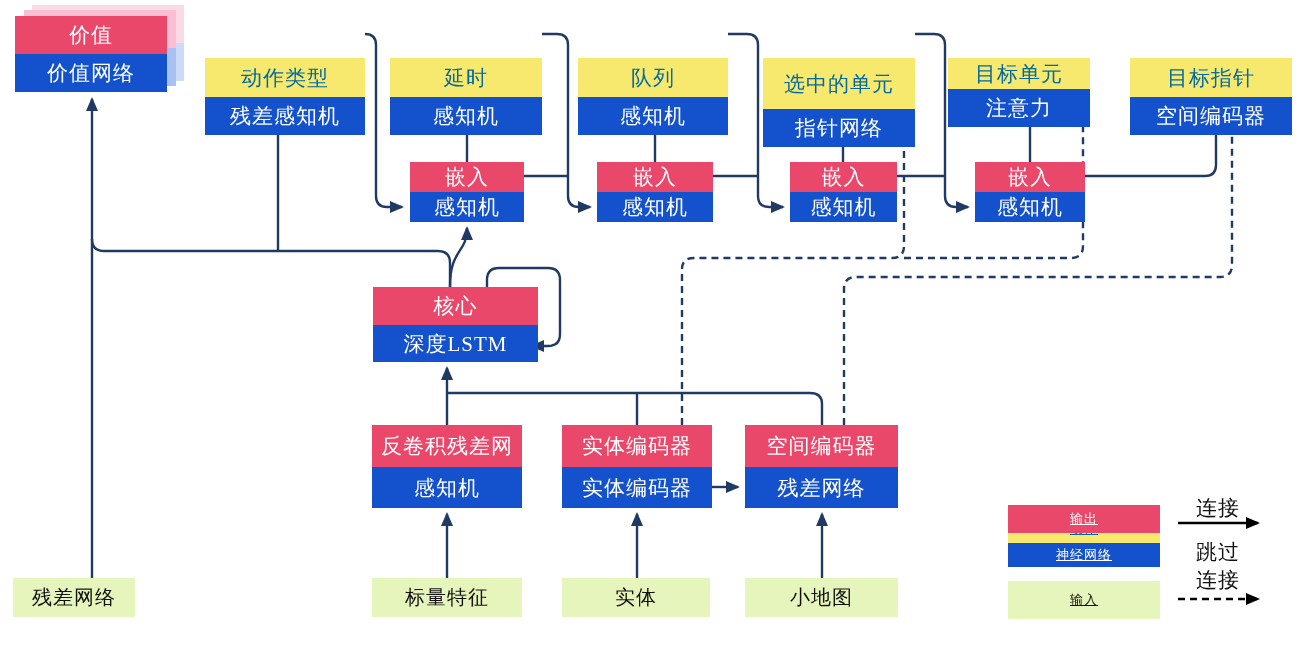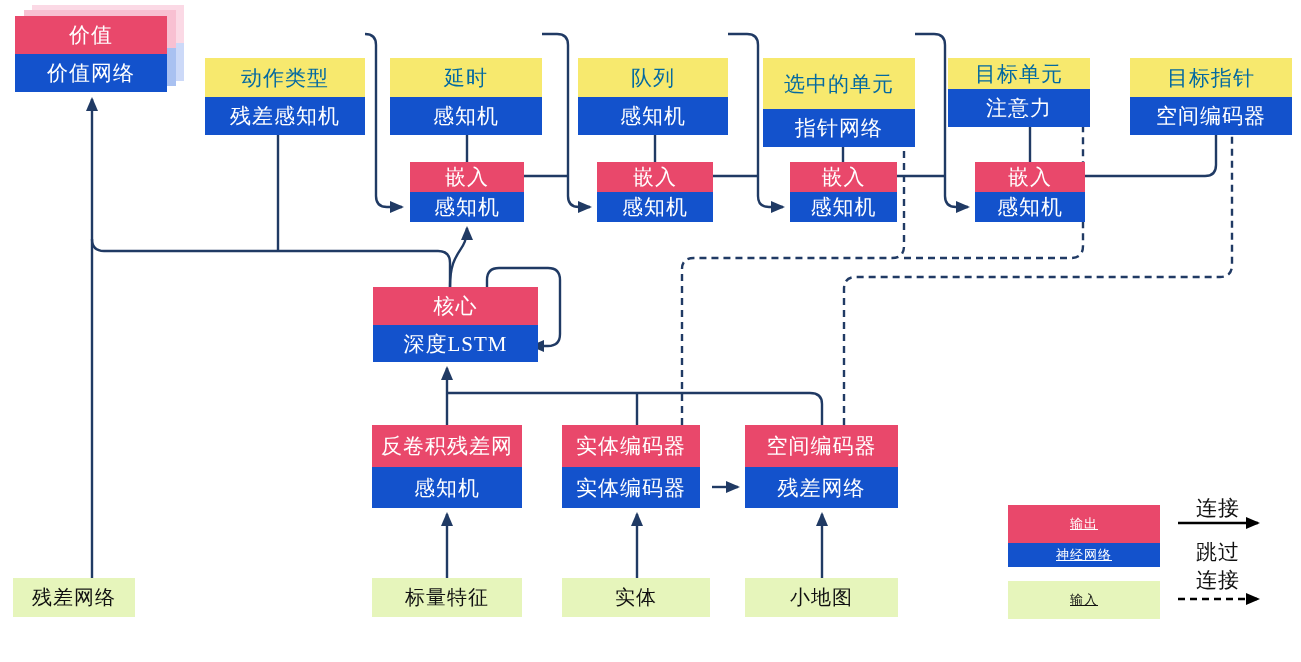--- a/index.html
+++ b/index.html
@@ -130,21 +130,21 @@
 
   <div class="node" style="left:373px;top:287px;width:165px">
     <div class="part red" style="height:38px">核心</div>
     <div class="part blue" style="height:37px">深度LSTM</div>
   </div>
 
   <div class="node" style="left:372px;top:425px;width:150px">
     <div class="part red" style="height:42px">反卷积残差网</div>
     <div class="part blue" style="height:41px">感知机</div>
   </div>
-  <div class="node" style="left:562px;top:425px;width:138px">
+  <div class="node" style="left:562px;top:425px;width:150px">
     <div class="part red" style="height:42px">实体编码器</div>
     <div class="part blue" style="height:41px">实体编码器</div>
   </div>
   <div class="node" style="left:745px;top:425px;width:153px">
     <div class="part red" style="height:42px">空间编码器</div>
     <div class="part blue" style="height:41px">残差网络</div>
   </div>
 
   <div class="node" style="left:13px;top:578px;width:122px">
     <div class="part green" style="height:39px;font-size:20px">残差网络</div>
@@ -153,21 +153,21 @@
     <div class="part green" style="height:39px;font-size:20px">标量特征</div>
   </div>
   <div class="node" style="left:562px;top:578px;width:148px">
     <div class="part green" style="height:39px;font-size:20px">实体</div>
   </div>
   <div class="node" style="left:745px;top:578px;width:153px">
     <div class="part green" style="height:39px;font-size:20px">小地图</div>
   </div>
 
   <div class="legend-chip yellow" style="left:1008px;top:467px;width:152px;height:38px">动作</div>
-  <div class="legend-chip red" style="left:1008px;top:505px;width:152px;height:38px">输出</div>
+  <div class="legend-chip red" style="left:1008px;top:505px;width:152px;height:28px">输出</div>
   <div class="legend-chip blue" style="left:1008px;top:543px;width:152px;height:24px">神经网络</div>
   <div class="legend-chip green" style="left:1008px;top:581px;width:152px;height:38px">输入</div>
 
   <div class="legend-label" style="left:1178px;top:494px;width:80px">连接</div>
   <div class="legend-label" style="left:1178px;top:538px;width:80px">跳过</div>
   <div class="legend-label" style="left:1178px;top:566px;width:80px">连接</div>
 
 </div>
 
 </body></html>

